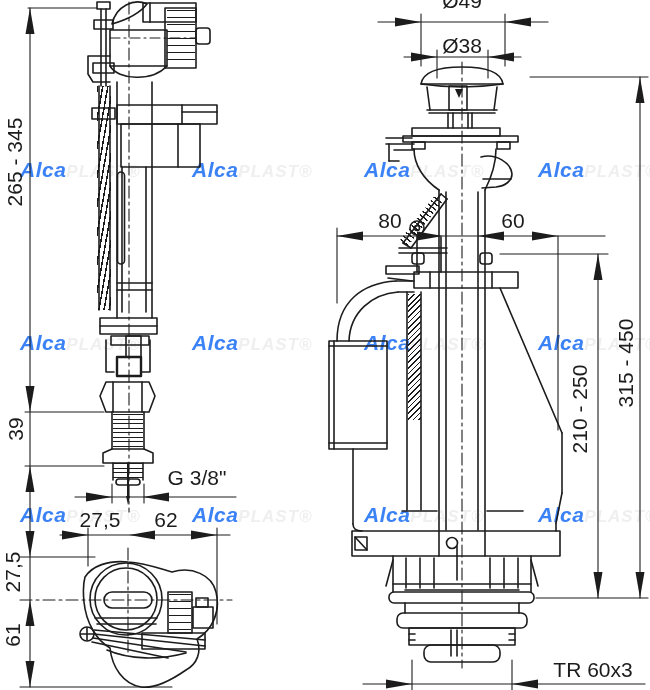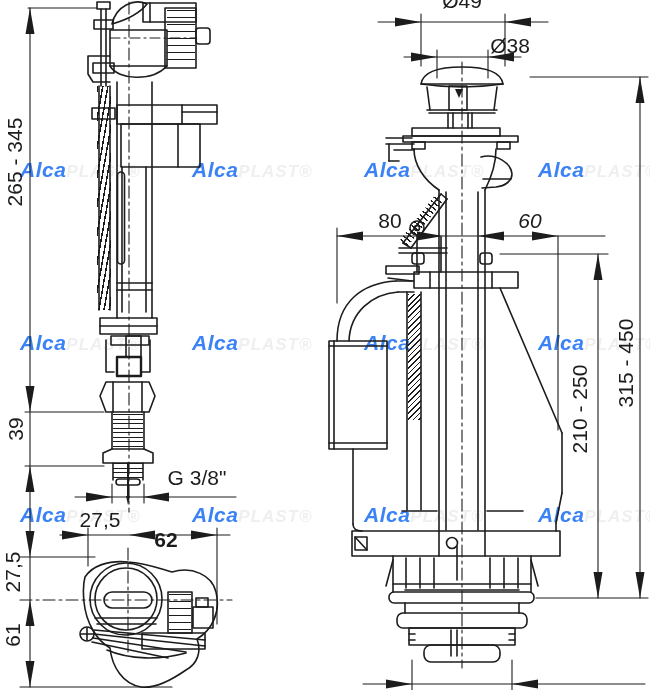--- a/index.html
+++ b/index.html
@@ -313,22 +313,23 @@
       <use href="#arr" transform="translate(640,598) rotate(90)"></use>
       <use href="#arr" transform="translate(412,684)"></use>
       <use href="#arr" transform="translate(512,684) rotate(180)"></use>
     </g>
   </svg>
 
   <div class="dim-label rot" style="left:15px;top:162px;">265 - 345</div>
   <div class="dim-label rot" style="left:16px;top:429px;">39</div>
   <div class="dim-label" style="left:197px;top:478px;">G 3/8"</div>
   <div class="dim-label" style="left:100px;top:520px;">27,5</div>
-  <div class="dim-label" style="left:166px;top:540px;font-weight:bold;">62</div>
+  <div class="dim-label" style="left:166px;top:520px;">62</div>
   <div class="dim-label rot" style="left:13px;top:572px;">27,5</div>
   <div class="dim-label rot" style="left:13px;top:635px;">61</div>
   <div class="dim-label" style="left:462px;top:1px;">Ø49</div>
-  <div class="dim-label" style="left:462px;top:46px;margin-left:48px;">Ø38</div>
+  <div class="dim-label" style="left:462px;top:46px;">Ø38</div>
   <div class="dim-label" style="left:382px;top:221px;margin-left:8px;">80</div>
-  <div class="dim-label" style="left:530px;top:221px;font-style:italic;">60</div>
+  <div class="dim-label" style="left:513px;top:221px;">60</div>
   <div class="dim-label rot" style="left:580px;top:409px;">210 - 250</div>
   <div class="dim-label rot" style="left:626px;top:363px;">315 - 450</div>
+  <div class="dim-label" style="left:593px;top:670px;">TR 60x3</div>
 </div>
 
 </body></html>

